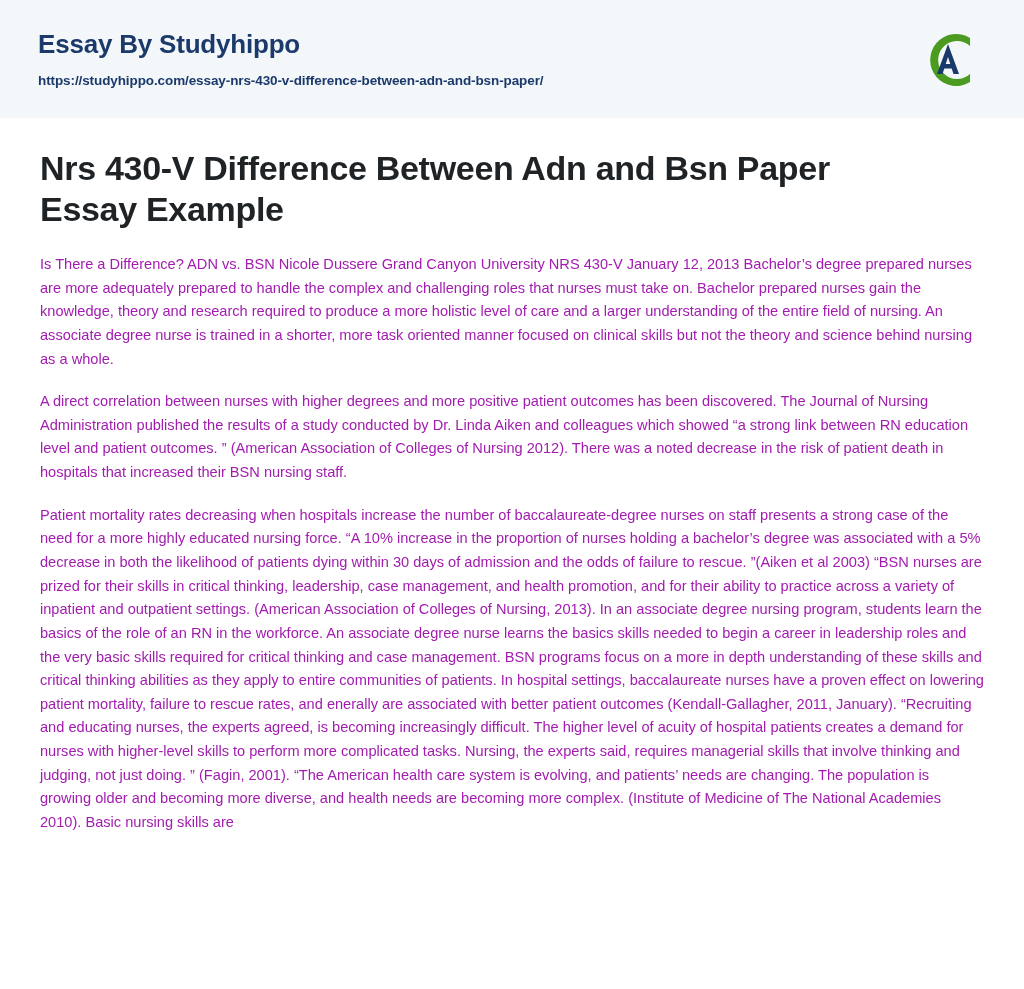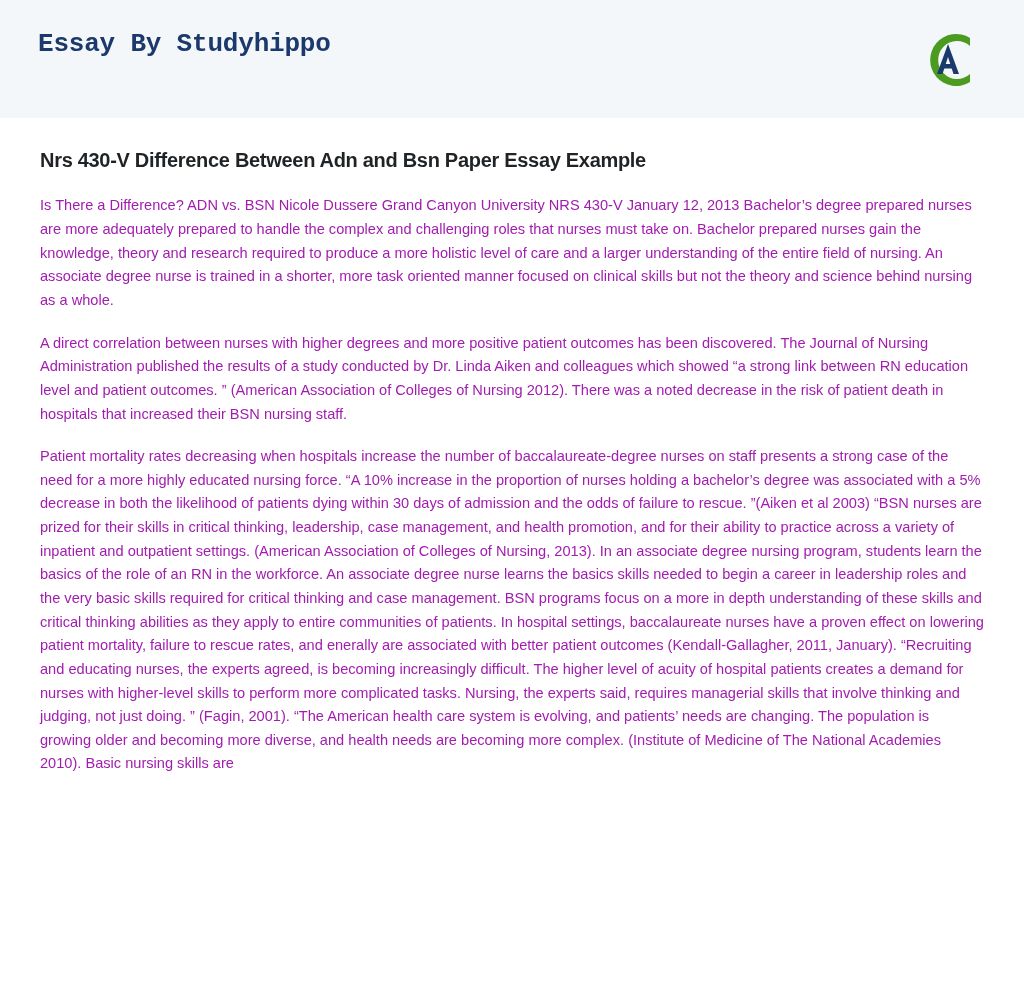--- a/index.html
+++ b/index.html
@@ -19,21 +19,20 @@
     min-height: 989px;
     position: relative;
     background: #ffffff;
   }
   
   .header {
     background: #f4f7fa;
     padding: 30px 38px 22px 38px;
     position: relative;
     min-height: 118px;
-    font-family: Liberation Mono, monospace;
   }
   .brand {
     font-size: 26px;
     font-weight: bold;
     color: #1b3a6b;
     letter-spacing: -0.2px;
     line-height: 1.1;
     margin: 0 0 14px 0;
   }
   .source-url {
@@ -50,21 +49,21 @@
     top: 24px;
     width: 72px;
     height: 72px;
   }
   .logo svg { display: block; }
   
   .content {
     padding: 30px 40px 20px 40px;
   }
   .doc-title {
-    font-size: 20px;
+    font-size: 34px;
     line-height: 1.22;
     font-weight: bold;
     color: #1f2326;
     margin: 0 0 22px 0;
     letter-spacing: -0.3px;
     max-width: 880px;
   }
   .doc-paragraph {
     font-size: 14.6px;
     line-height: 1.62;
@@ -76,20 +75,21 @@
     margin-bottom: 0;
   }
 </style>
 </head>
 <body>
 
 <div class="page">
 
   <div class="header">
     <div class="brand">Essay By Studyhippo</div>
+    <div class="source-url">https://studyhippo.com/essay-nrs-430-v-difference-between-adn-and-bsn-paper/</div>
     <div class="logo">
       <svg viewBox="0 0 72 72" width="72" height="72" aria-hidden="true">
         <path d="M58 14 A26 26 0 1 0 58 58 L58 50 A19 19 0 1 1 58 22 Z" fill="#4a9b20"></path>
         <path d="M36 20 L47 50 L41.5 50 L36 33 L30.5 50 L25 50 Z" fill="#1b3a6b"></path>
         <rect x="29" y="40" width="14" height="4.5" fill="#1b3a6b"></rect>
       </svg>
     </div>
   </div>
 
   <div class="content">

